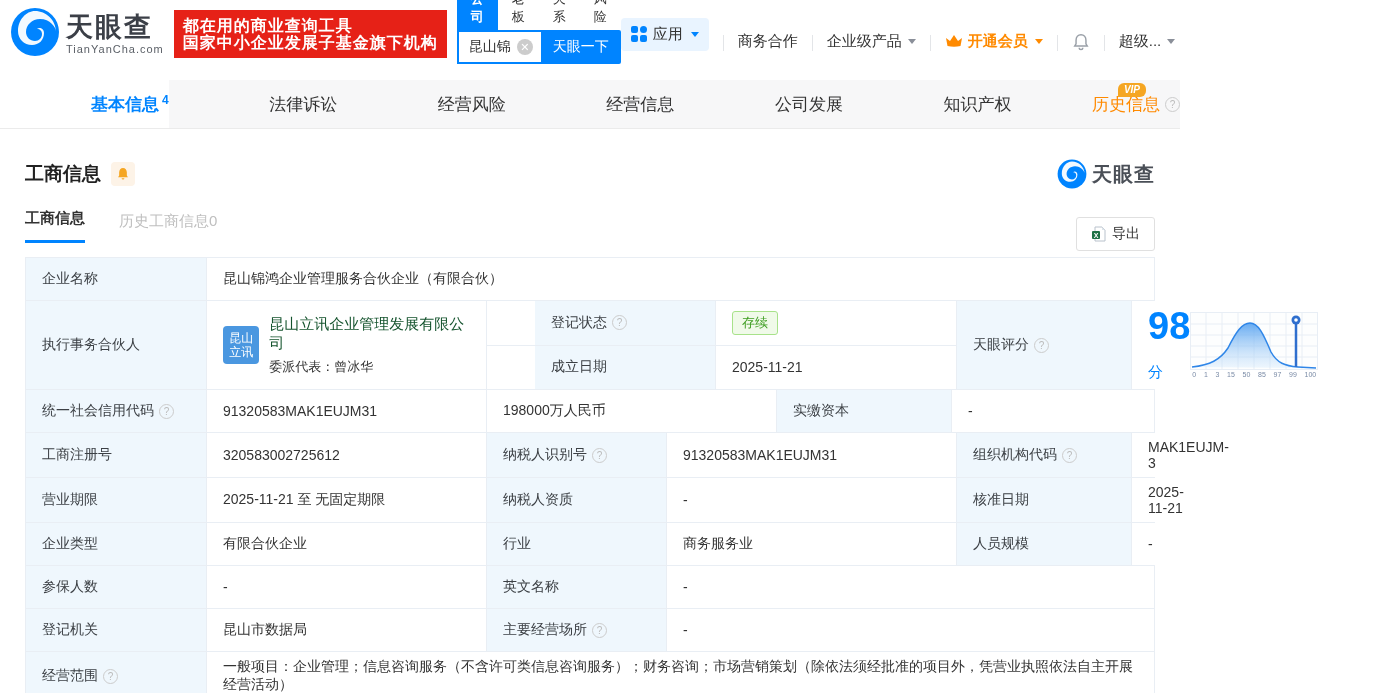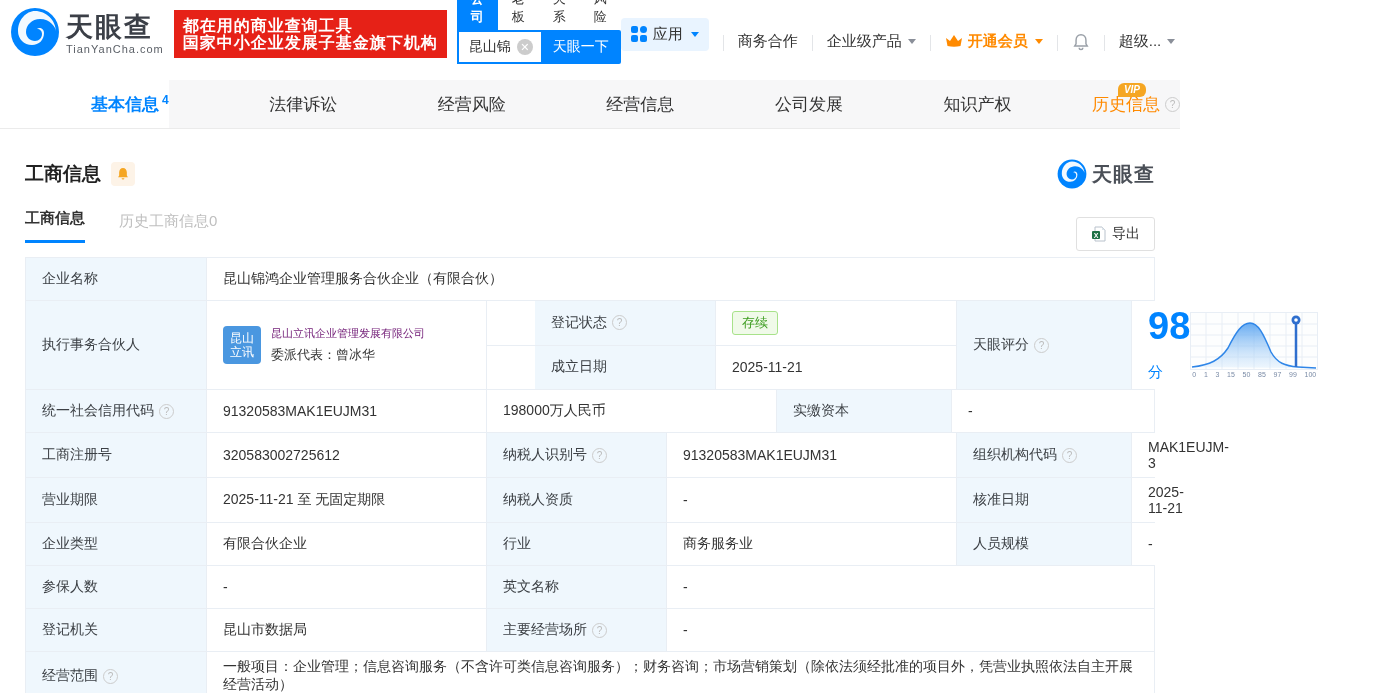--- a/index.html
+++ b/index.html
@@ -87,21 +87,21 @@
   .val { background:#fff; color:#333; }
   .v1 { flex:0 0 280px; }
   .v2 { flex:0 0 290px; }
   .v3 { flex:1; }
   .grow { flex:1; }
   
   .partner-row { min-height:87px; }
   .partner-main { display:flex; align-items:center; gap:10px; }
   .avatar { width:38px; height:38px; background:#4a97e0; border-radius:4px; color:#fff; font-size:12px;
             display:flex; flex-direction:column; align-items:center; justify-content:center; line-height:14px; }
-  .p-company { color:#701a75; font-size:11px; cursor:pointer; }
+  .p-company { color:#14532d; font-size:15px; cursor:pointer; }
   .p-rep { font-size:13px; color:#333; margin-top:5px; }
   .midcol { flex:0 0 470px; display:flex; flex-direction:column; border-left:1px solid #e9eef4; }
   .midrow { display:flex; flex:1;padding-left:48px; }
   .midrow + .midrow { border-top:1px solid #e9eef4; }
   .midrow .lbl { border-left:none; }
   .midrow .val { flex:1; border-left:1px solid #e9eef4; display:flex; align-items:center; padding:6px 16px; }
   .status-badge { background:#f0fae9; border:1px solid #a8e28a; color:#3f9e23; font-size:13px;
                   padding:2px 9px; border-radius:3px; }
   
   .score-val { display:flex; align-items:center; justify-content:space-between; padding:6px 12px 6px 16px; }

